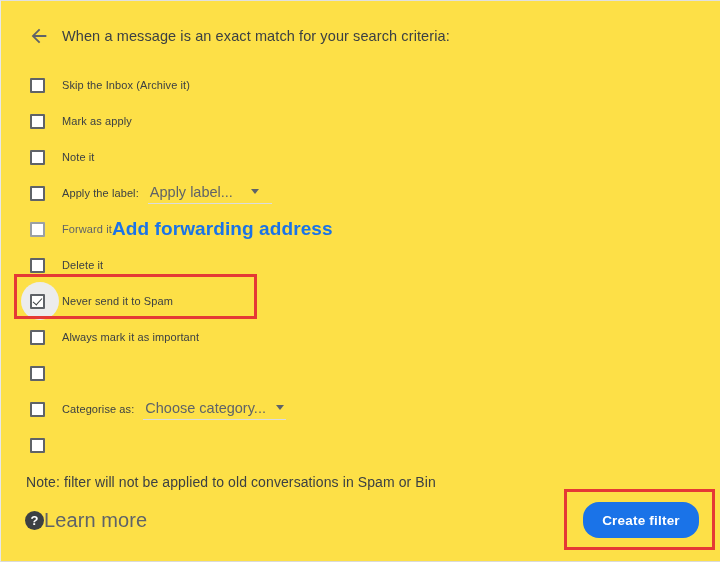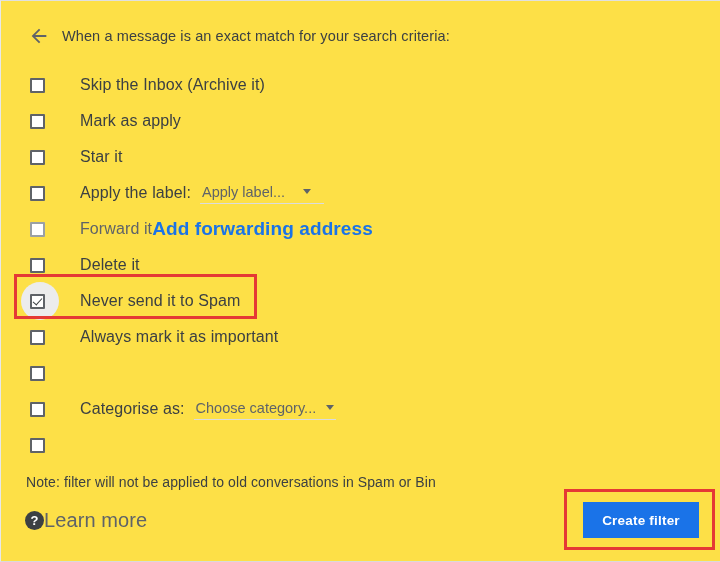--- a/index.html
+++ b/index.html
@@ -97,23 +97,23 @@
     position: absolute;
     left: 3.5px;
     top: 0px;
     width: 4px;
     height: 8px;
     border: solid #3c4043;
     border-width: 0 1.8px 1.8px 0;
     transform: rotate(42deg);
   }
   .opt-label {
-    font-size: 16px;
+    font-size: 11px;
     color: #3c4043;
-    margin-left: 23px;
+    margin-left: 5px;
     white-space: nowrap;
     letter-spacing: 0.1px;
   }
   .opt-label.dim { color: #5f6368; }
   .opt-label b { font-weight: bold; }
 
   
   .dropdown {
     margin-left: 9px;
     display: inline-flex;
@@ -190,21 +190,21 @@
   
   .create-btn {
     position: absolute;
     left: 582px;
     top: 501px;
     width: 116px;
     height: 36px;
     background: #1a73e8;
     color: #ffffff;
     border: none;
-    border-radius: 0;
+    border-radius: 16px;
     font-family: "Liberation Sans", sans-serif;
     font-size: 13.5px;
     font-weight: bold;
     letter-spacing: 0.2px;
     cursor: pointer;
     padding: 0;
   }
 
   
   .red-box {
@@ -243,21 +243,21 @@
       <div class="cb-wrap">
           <div class="cb"></div>
         </div>
       <div class="opt-label">Mark as apply</div>
     </div>
 
     <div class="opt-row">
       <div class="cb-wrap">
           <div class="cb"></div>
         </div>
-      <div class="opt-label">Star it</div>
+      <div class="opt-label">Note it</div>
     </div>
 
     <div class="opt-row">
       <div class="cb-wrap">
           <div class="cb"></div>
         </div>
       <div class="opt-label">Apply the label:</div>
       <div class="dropdown">
         <span class="dd-text">Apply label...</span>
         <span class="caret"></span>

